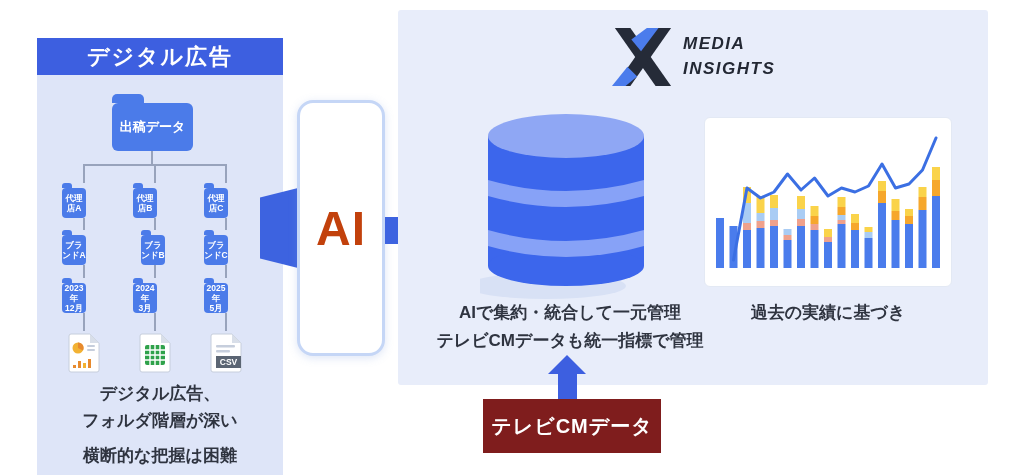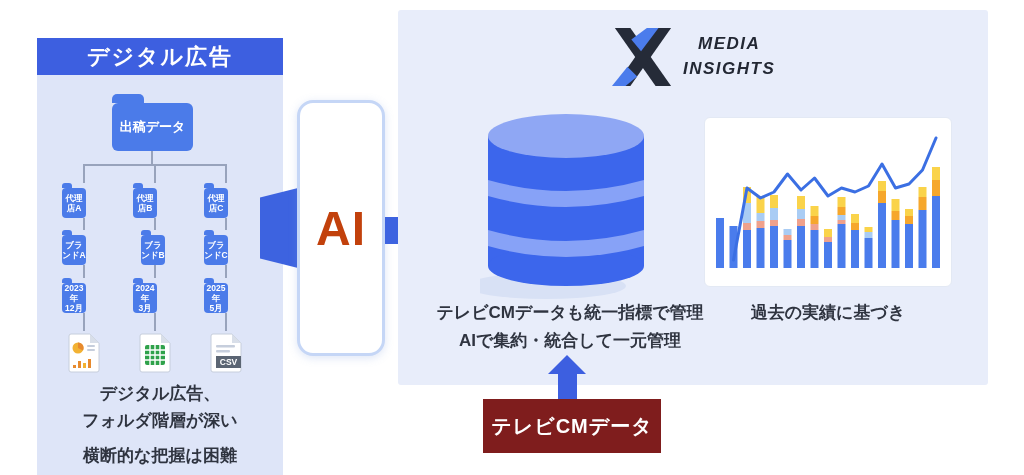--- a/index.html
+++ b/index.html
@@ -29,21 +29,21 @@
           border:3px solid #C5D6F6;border-radius:16px;box-sizing:border-box;
           display:flex;align-items:center;justify-content:center;
           box-shadow:0 2px 8px rgba(120,150,220,0.25);}
   .ai-box span{color:#c2410c;font-size:48px;font-weight:700;letter-spacing:1px;}
   .arrow-shaft{position:absolute;left:385px;top:217px;width:52px;height:27px;background:#3D63E0;}
   .arrow-head{position:absolute;left:436px;top:201px;width:0;height:0;
               border-top:29px solid transparent;border-bottom:29px solid transparent;
               border-left:34px solid #3D63E0;}
   
   .right-panel{position:absolute;left:398px;top:10px;width:590px;height:375px;background:#E8EDFA;border-radius:3px;}
-  .logo{position:absolute;left:213px;top:16px;display:flex;align-items:center;gap:10px;text-align:center;}
+  .logo{position:absolute;left:213px;top:16px;display:flex;align-items:center;gap:10px;}
   .logo-text{display:flex;flex-direction:column;justify-content:center;font-style:italic;
              font-weight:800;color:#232834;font-size:17px;letter-spacing:1.5px;line-height:1.45;}
   .chart-card{position:absolute;left:306px;top:107px;width:248px;height:170px;background:#fff;
               border:1px solid #E3E9F4;border-radius:6px;box-sizing:border-box;}
   .rp-caption{position:absolute;text-align:center;color:#2F3440;font-size:17px;font-weight:700;line-height:28px;}
   
   .up-arrow-shaft{position:absolute;left:558px;top:373px;width:19px;height:27px;background:#3D5FE0;}
   .up-arrow-head{position:absolute;left:548px;top:355px;width:0;height:0;
                  border-left:19px solid transparent;border-right:19px solid transparent;
                  border-bottom:19px solid #3D5FE0;}
@@ -233,22 +233,22 @@
           <rect x="207.5" y="69" width="8" height="13" fill="#F6A72C"></rect>
           <rect x="207.5" y="59" width="8" height="10" fill="#FAD34A"></rect>
           <rect x="221" y="68" width="8" height="72" fill="#4A7CEC"></rect>
           <rect x="221" y="52" width="8" height="16" fill="#F6A72C"></rect>
           <rect x="221" y="39" width="8" height="13" fill="#FAD34A"></rect>
           <polyline points="22.5,132 36,60 49.5,70 63,64 76.5,46 90,62 103.5,50 117,68 130.5,60 144,64 157.5,58 171,36 184.5,60 198,56 211.5,42 225,10" fill="none" stroke="#3B6FE3" stroke-width="3" stroke-linejoin="round" stroke-linecap="round"></polyline>
         </svg>
     </div>
 
     <div class="rp-caption" style="left:2px;top:289px;width:340px;">
+      <div>AIで集約・統合して一元管理</div>
       <div>テレビCMデータも統一指標で管理</div>
-      <div>AIで集約・統合して一元管理</div>
     </div>
     <div class="rp-caption" style="left:305px;top:289px;width:250px;">
       <div>過去の実績に基づき</div>
     </div>
   </section>
 
   <div class="up-arrow-head"></div>
   <div class="up-arrow-shaft"></div>
   <div class="tvcm-box">
     <span>テレビCMデータ</span>

